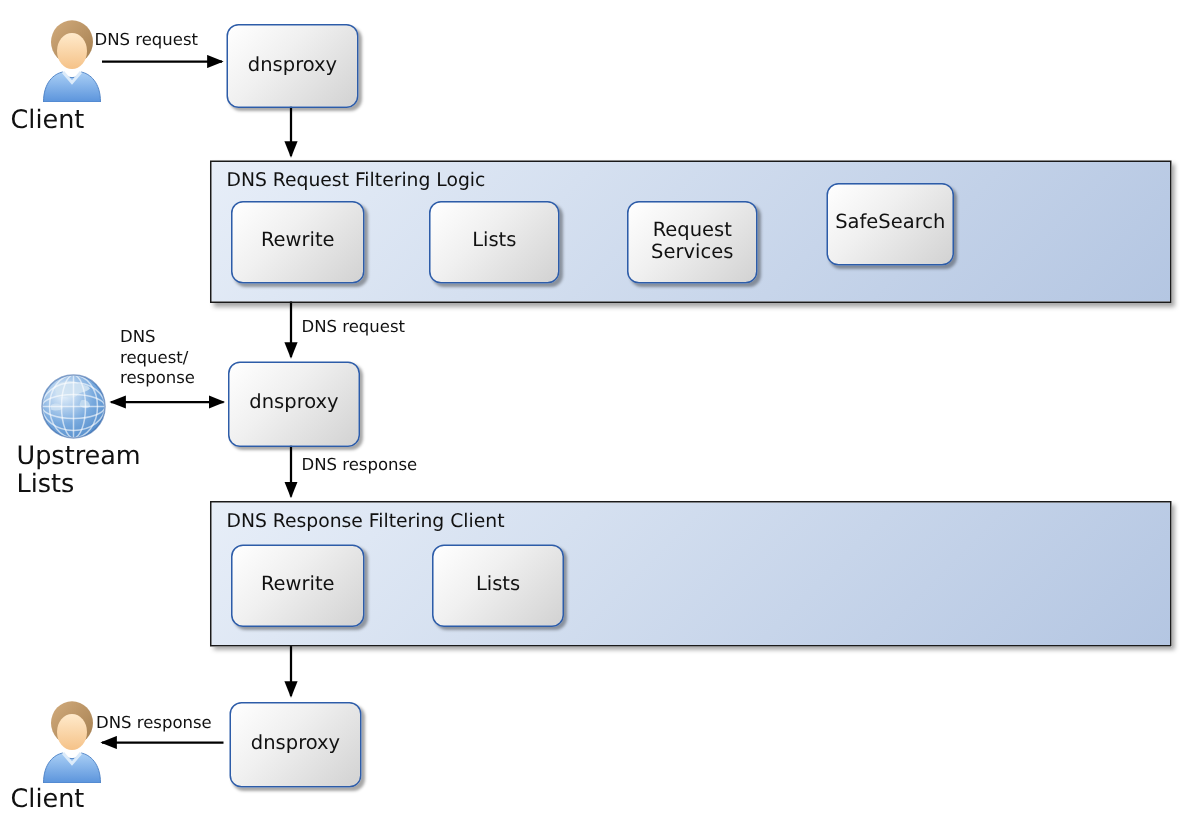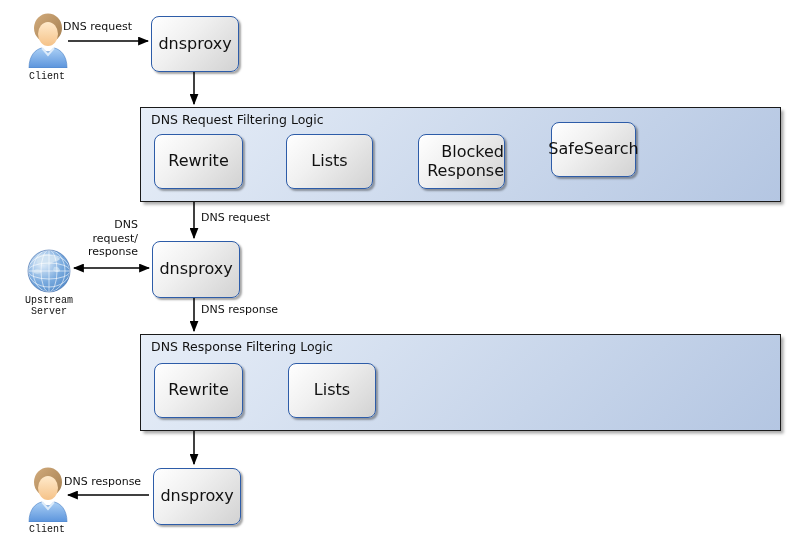--- a/index.html
+++ b/index.html
@@ -8,39 +8,39 @@
     font-family:"DejaVu Sans","Liberation Sans",sans-serif;color:#111;
     overflow:hidden;
   }
   .edges{position:absolute;left:0;top:0;pointer-events:none;}
   .edges line{stroke:#000;stroke-width:1.5;}
   .node{
     position:absolute;display:flex;align-items:center;justify-content:center;
     background:linear-gradient(135deg,#ffffff 0%,#f0f0f0 40%,#d2d2d2 100%);
     border:1.6px solid #2d5ca8;border-radius:8px;
     box-shadow:2px 2px 2px rgba(0,0,0,0.35);
-    font-size:16px;text-align:right;line-height:1.15;
+    font-size:13px;text-align:center;line-height:1.15;
   }
   .fcontainer{
     position:absolute;
     background:linear-gradient(135deg,#e7eef8 0%,#d5e0f0 35%,#b4c6e2 100%);
     border:1.3px solid #1a1a1a;
     box-shadow:2.5px 2.5px 3px rgba(0,0,0,0.35);
     text-decoration:underline;
   }
   .fcontainer .title{
     position:absolute;left:10px;top:4px;font-size:12.5px;white-space:nowrap;
   }
   .edge-label{
     position:absolute;font-size:11px;white-space:nowrap;line-height:1.1;
   }
-  .edge-label.center{white-space:normal;text-align:right;line-height:13.5px;}
+  .edge-label.center{white-space:normal;text-align:left;line-height:13.5px;}
   .actor{position:absolute;}
   .actor-label{
-    position:absolute;font-size:10px;text-align:center;line-height:1.12;font-family:Liberation Mono, monospace;
+    position:absolute;font-size:17px;text-align:left;line-height:1.12;
   }
 </style>
 </head>
 <body>
 
 <div class="canvas">
 
   <svg class="edges" width="797" height="558" viewBox="0 0 797 558">
     <defs>
       <marker id="ah" viewBox="0 0 10 8" markerWidth="11" markerHeight="9" refX="9" refY="4" orient="auto-start-reverse" markerUnits="userSpaceOnUse">
@@ -86,21 +86,21 @@
   <div class="actor-label" style="left:7px;top:71px;width:80px">Client</div>
 
   <div class="node" style="left:151px;top:16px;width:86px;height:54px">dnsproxy</div>
 
   <div class="edge-label" style="left:63px;top:21px">DNS request</div>
 
   <div class="fcontainer" style="left:140px;top:107px;width:639px;height:93px">
     <div class="title">DNS Request Filtering Logic</div>
     <div class="node" style="left:13px;top:26px;width:87px;height:53px">Rewrite</div>
     <div class="node" style="left:145px;top:26px;width:85px;height:53px">Lists</div>
-    <div class="node" style="left:277px;top:26px;width:85px;height:53px">Blocked Response</div>
+    <div class="node" style="left:277px;top:26px;width:85px;height:53px">Request Services</div>
     <div class="node" style="left:410px;top:14px;width:83px;height:53px">SafeSearch</div>
   </div>
 
   <div class="edge-label" style="left:201px;top:212px">DNS request</div>
 
   <div class="actor" style="left:27px;top:249px;width:44px;height:44px">
     <svg width="44" height="44" viewBox="0 0 44 44">
       <defs>
         <radialGradient id="gg" cx="0.35" cy="0.3" r="0.85">
           <stop offset="0" stop-color="#e9f3fc"></stop>
@@ -116,30 +116,30 @@
         <ellipse cx="22" cy="22" rx="8" ry="21"></ellipse>
         <ellipse cx="22" cy="22" rx="16" ry="21"></ellipse>
         <ellipse cx="22" cy="22" rx="21" ry="8"></ellipse>
         <ellipse cx="22" cy="22" rx="21" ry="16"></ellipse>
         <line x1="1" y1="22" x2="43" y2="22"></line>
         <line x1="22" y1="1" x2="22" y2="43"></line>
       </g>
       <circle cx="22" cy="22" r="21" fill="none" stroke="rgba(40,90,160,0.55)" stroke-width="1"></circle>
     </svg>
   </div>
-  <div class="actor-label" style="left:11px;top:295px;width:76px">Upstream Server</div>
+  <div class="actor-label" style="left:11px;top:295px;width:76px">Upstream Lists</div>
 
   <div class="edge-label center" style="left:80px;top:218px;width:58px">DNS request/ response</div>
 
   <div class="node" style="left:152px;top:241px;width:86px;height:55px">dnsproxy</div>
 
   <div class="edge-label" style="left:201px;top:304px">DNS response</div>
 
   <div class="fcontainer" style="left:140px;top:334px;width:639px;height:95px">
-    <div class="title">DNS Response Filtering Logic</div>
+    <div class="title">DNS Response Filtering Client</div>
     <div class="node" style="left:13px;top:28px;width:87px;height:53px">Rewrite</div>
     <div class="node" style="left:147px;top:28px;width:86px;height:53px">Lists</div>
   </div>
 
   <div class="node" style="left:153px;top:468px;width:86px;height:55px">dnsproxy</div>
 
   <div class="edge-label" style="left:64px;top:476px">DNS response</div>
 
   <div class="actor" style="left:26px;top:466px;width:44px;height:56px">
     <svg width="44" height="56" viewBox="0 0 44 56">

